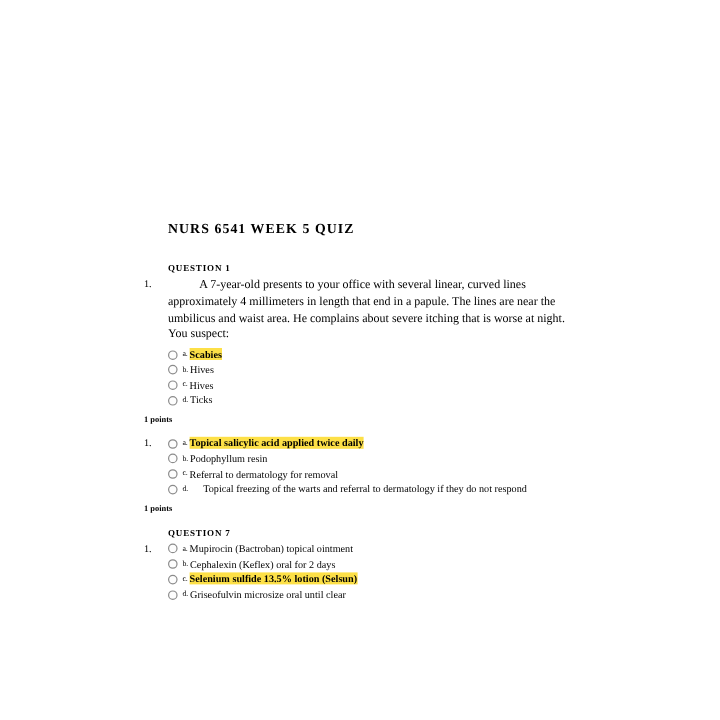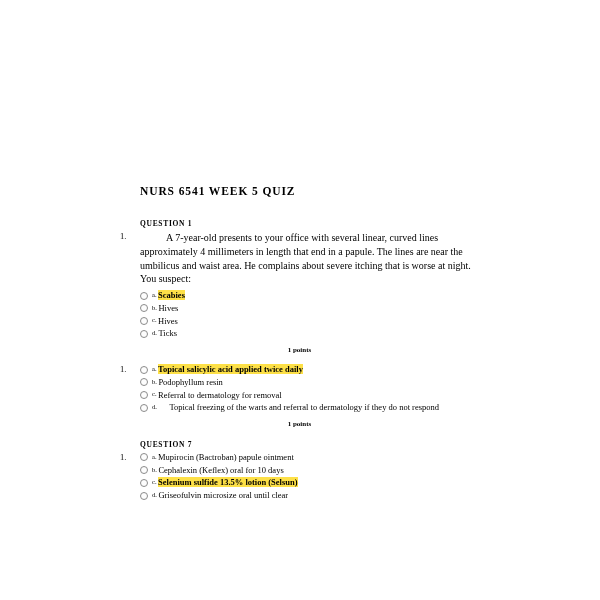--- a/index.html
+++ b/index.html
@@ -103,21 +103,21 @@
     vertical-align: 0.18em;
     margin-right: 1.5px;
   }
   .highlight {
     background: #fde047;
     font-weight: bold;
   }
   .points {
     font-size: 7px;
     font-weight: bold;
-    text-align: center;
+    text-align: left;
     margin: 5px 0 10px 0;
     padding-right: 1px;
   }
   .wrap-indent {
     display: block;
     padding-left: 11px;
   }
 </style>
 </head>
 <body>
@@ -184,25 +184,25 @@
     </div>
 
     <div class="question-block">
       <div class="q-header">QUESTION 7</div>
       <div class="q-row">
         <div class="q-number">1.</div>
         <div class="q-content">
           <ul class="options">
             <li class="option">
               <span class="radio"></span>
-              <span class="opt-text"><span class="opt-letter">a.</span><span>Mupirocin (Bactroban) papule ointment</span></span>
-            </li>
-            <li class="option">
-              <span class="radio"></span>
-              <span class="opt-text"><span class="opt-letter">b.</span><span>Cephalexin (Keflex) oral for 10 days</span></span>
+              <span class="opt-text"><span class="opt-letter">a.</span><span>Mupirocin (Bactroban) topical ointment</span></span>
+            </li>
+            <li class="option">
+              <span class="radio"></span>
+              <span class="opt-text"><span class="opt-letter">b.</span><span>Cephalexin (Keflex) oral for 2 days</span></span>
             </li>
             <li class="option">
               <span class="radio"></span>
               <span class="opt-text"><span class="opt-letter">c.</span><span class="highlight">Selenium sulfide 13.5% lotion (Selsun)</span></span>
             </li>
             <li class="option">
               <span class="radio"></span>
               <span class="opt-text"><span class="opt-letter">d.</span><span>Griseofulvin microsize oral until clear</span></span>
             </li>
           </ul>

